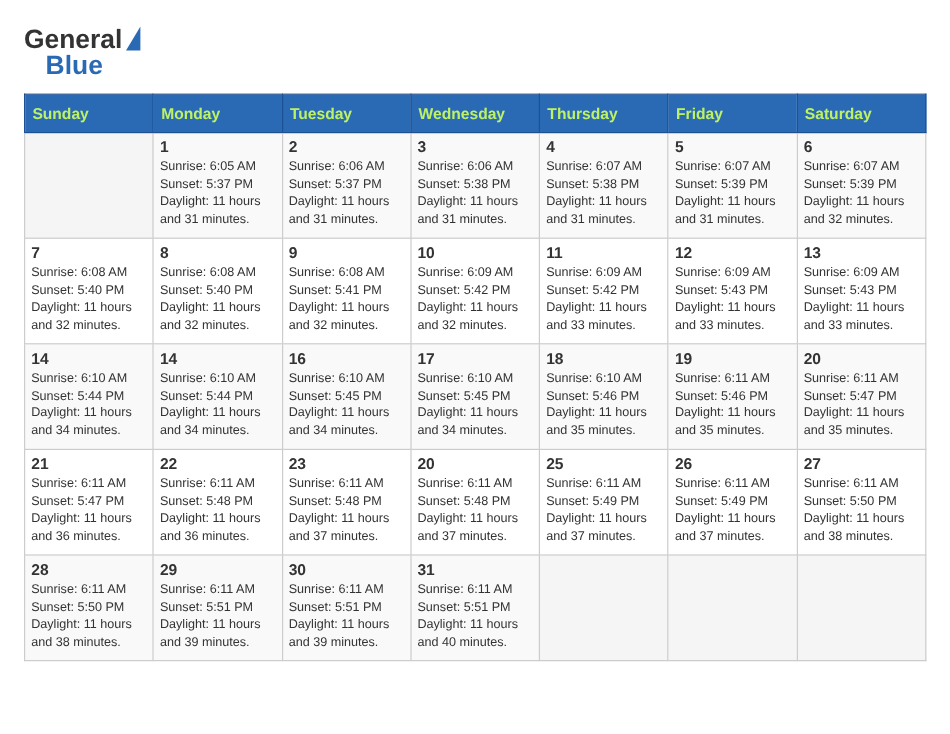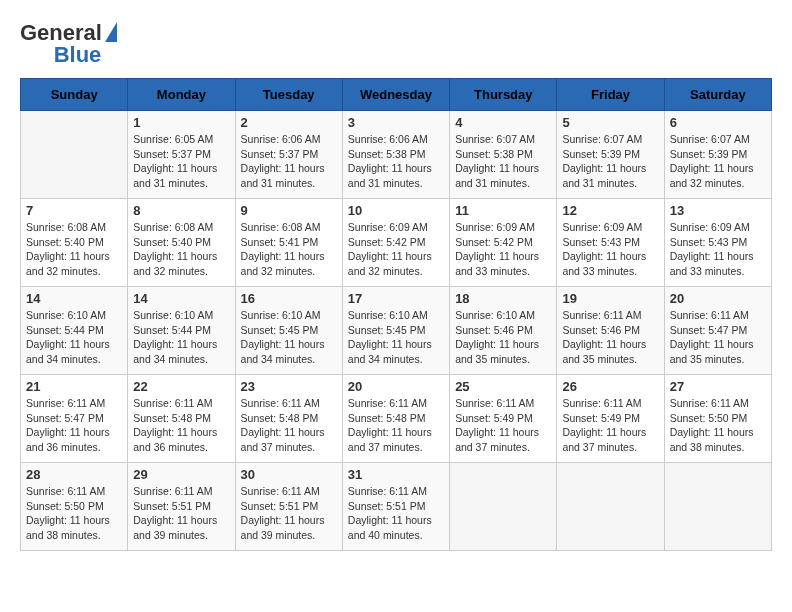--- a/index.html
+++ b/index.html
@@ -12,46 +12,46 @@
     }
     .header-area {
       display: flex;
       justify-content: space-between;
       align-items: flex-start;
       margin-bottom: 10px;
     }
     .logo {
       display: flex;
       flex-direction: column;
-      align-items: center;
+      align-items: flex-start;
     }
     .title-area {
       text-align: right;
     }
     .month-title {
       font-size: 36px;
       font-weight: bold;
       color: #333;
     }
     .subtitle {
       font-size: 16px;
       color: #555;
     }
     table {
       width: 100%;
       border-collapse: collapse;
       font-size: 11px;
     }
     thead tr th {
       background: #2a6ab5;
-      color: #000000;
+      color: #bef264;
       font-weight: bold;
       font-size: 13px;
       padding: 8px 6px;
-      text-align: center;
+      text-align: left;
       border: 1px solid #1e5094;
       margin-left: 32px;
     }
     tbody tr td {
       border: 1px solid #ccc;
       vertical-align: top;
       padding: 4px 5px;
       min-height: 80px;
       height: 88px;
       width: calc(100% / 7);

